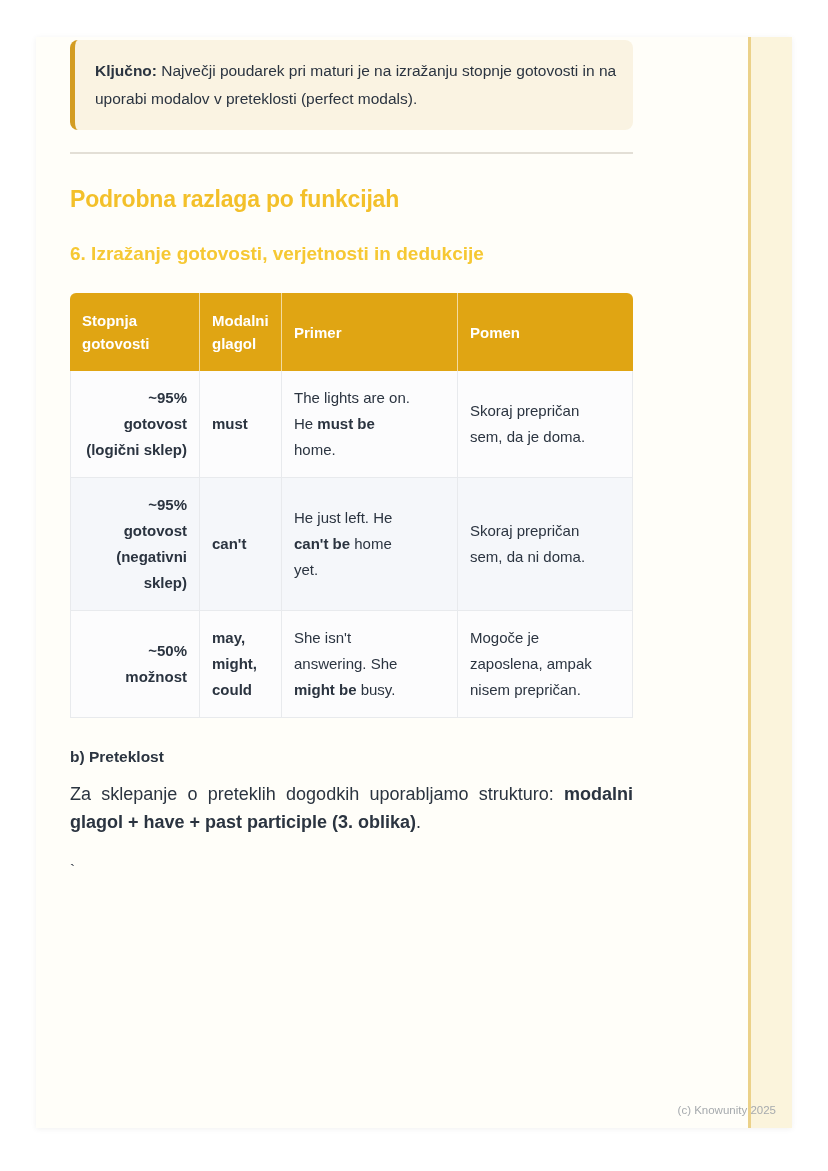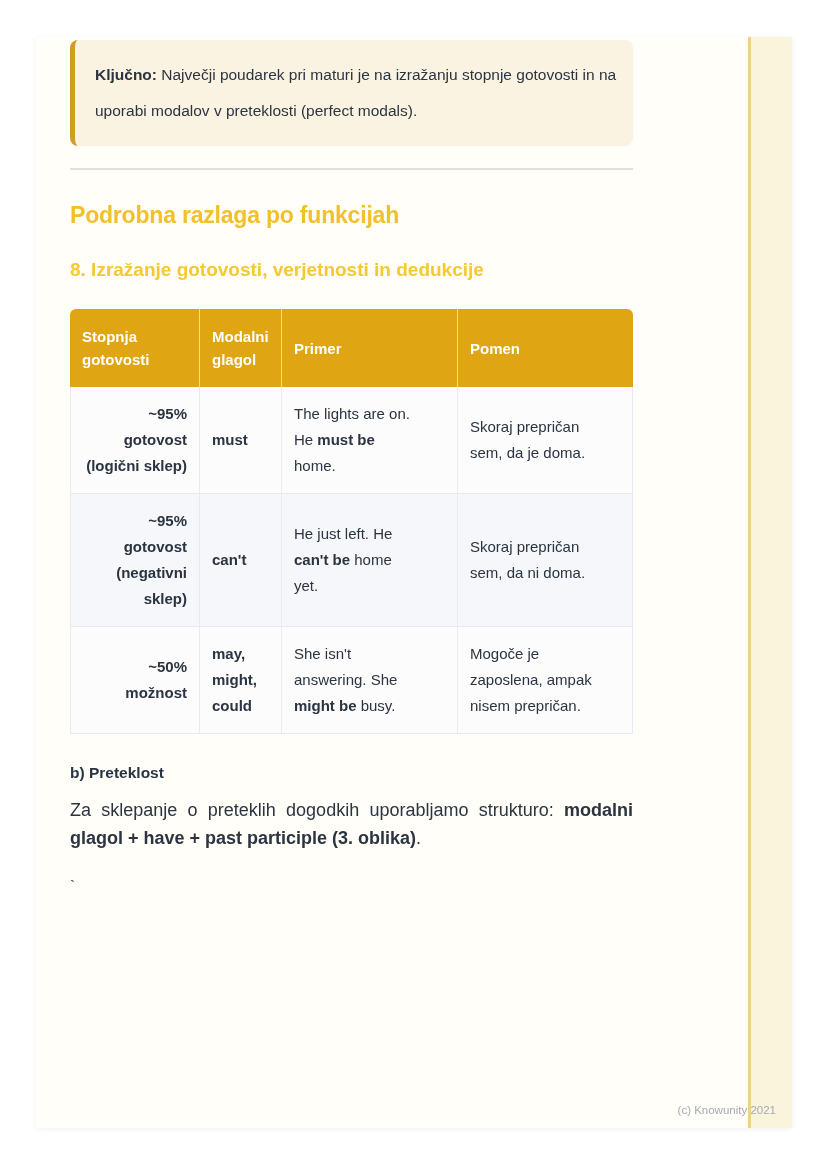--- a/index.html
+++ b/index.html
@@ -24,21 +24,21 @@
   html,body{width:828px;height:1171px;background:#ffffff;overflow:hidden;
     font-family:"Liberation Sans","DejaVu Sans",sans-serif;color:var(--text-dark);}
   .page{position:absolute;left:36px;top:37px;width:756px;height:1091px;
     background:#FFFEF9;box-shadow:0 1px 6px rgba(0,0,0,0.06);}
   .page-edge-band{position:absolute;top:0;right:0;width:44px;height:100%;
     background:var(--band-bg);border-left:3px solid var(--band-line);}
   .content{position:absolute;left:34px;top:0;width:563px;}
   .callout{margin-top:3px;background:var(--callout-bg);
     border-left:5px solid var(--callout-border);border-radius:8px;
     padding:17px 14px 17px 20px;}
-  .callout p{font-size:15.5px;line-height:36px;color:var(--text-dark);}
+  .callout p{font-size:15.5px;line-height:28px;color:var(--text-dark);}
   .b{font-weight:700;}
   .divider{border:none;border-top:2px solid var(--divider);margin:22px 0 0;}
   h2.section{margin-top:31px;font-size:23px;font-weight:800;line-height:28px;
     color:var(--accent-gold);letter-spacing:-0.2px;}
   h3.subsection{margin-top:29px;font-size:19px;font-weight:700;line-height:24px;
     color:var(--accent-gold-light);}
   p.body{margin-top:8px;font-size:15.5px;line-height:27px;text-align:justify;}
   .sub-label{margin-top:29px;font-size:15.5px;font-weight:700;line-height:20px;}
   table.modal-table{margin-top:27px;width:563px;table-layout:fixed;
     border-collapse:separate;border-spacing:0;}
@@ -79,21 +79,21 @@
   <div class="content">
 
     <div class="callout">
       <p><span class="b">Ključno:</span><span> Največji poudarek pri maturi je na izražanju stopnje gotovosti in na uporabi modalov v preteklosti (perfect modals).</span></p>
     </div>
 
     <hr class="divider">
 
     <h2 class="section">Podrobna razlaga po funkcijah</h2>
 
-    <h3 class="subsection">8. Izražanje gotovosti, verjetnosti in dedukcije</h3>
+    <h3 class="subsection">6. Izražanje gotovosti, verjetnosti in dedukcije</h3>
 
 
 
     <table class="modal-table">
       <colgroup>
         <col style="width:130px">
           <col style="width:82px">
         <col style="width:176px">
           <col style="width:175px">
       </colgroup>
@@ -153,14 +153,14 @@
 
 
     <div class="sub-label">b) Preteklost</div>
 
     <p class="past"><span>Za sklepanje o preteklih dogodkih uporabljamo strukturo: </span><span class="b">modalni glagol + have + past participle (3. oblika)</span><span>.</span></p>
 
     <div class="stray">`</div>
 
   </div>
 
-  <div class="footer-credit">(c) Knowunity 2021</div>
+  <div class="footer-credit">(c) Knowunity 2025</div>
 </div>
 
 </body></html>

